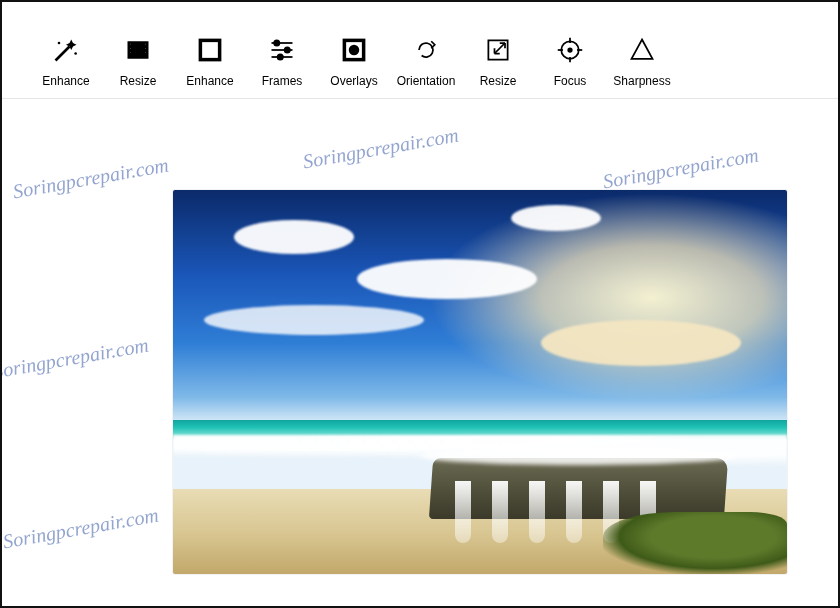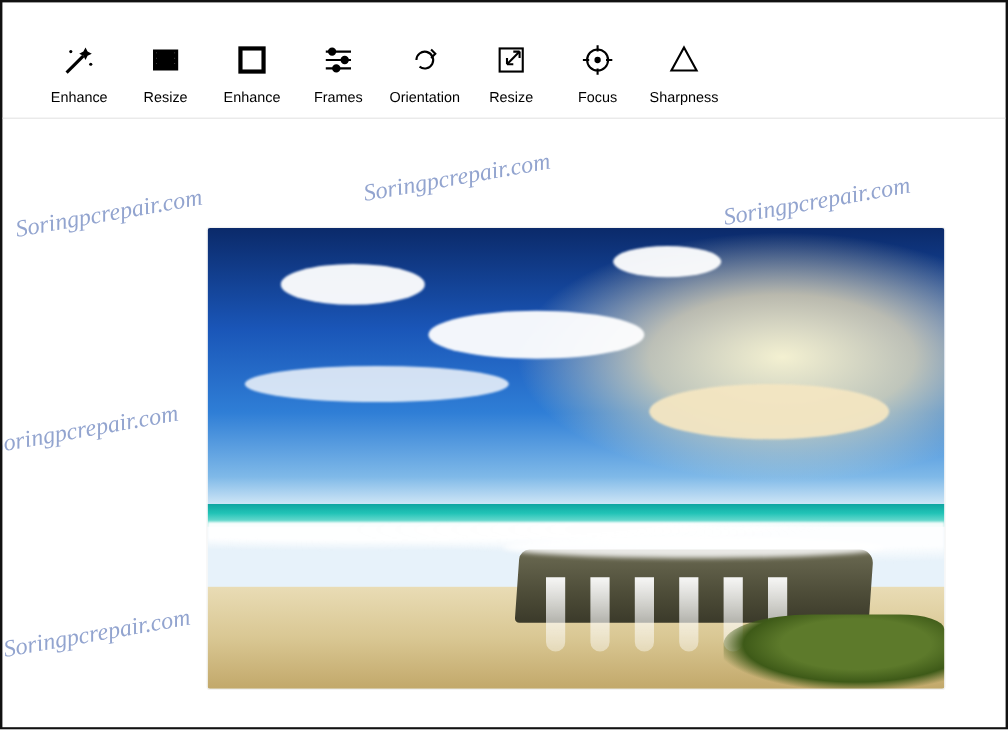--- a/index.html
+++ b/index.html
@@ -136,20 +136,29 @@
             <line x1="4" y1="16" x2="28" y2="16"></line>
             <line x1="4" y1="24" x2="28" y2="24"></line>
             <circle cx="10" cy="8" r="3" fill="#000"></circle>
             <circle cx="22" cy="16" r="3" fill="#000"></circle>
             <circle cx="14" cy="24" r="3" fill="#000"></circle>
           </svg>
       </span>
       <span class="label">Frames</span>
     </div>
 
+    <div class="tool">
+      <span class="icon">
+        <svg viewBox="0 0 32 32">
+            <rect x="5" y="5" width="22" height="22" stroke-width="4"></rect>
+            <circle cx="16" cy="16" r="6" fill="#000" stroke="none"></circle>
+          </svg>
+      </span>
+      <span class="label">Overlays</span>
+    </div>
 
 
     <div class="tool">
       <span class="icon">
         <svg viewBox="0 0 32 32" stroke-width="3">
             <path d="M8 16 a8 8 0 1 1 3 6.3"></path>
             <path d="M22 6 l4 4 -4 4" fill="none"></path>
           </svg>
       </span>
       <span class="label">Orientation</span>

